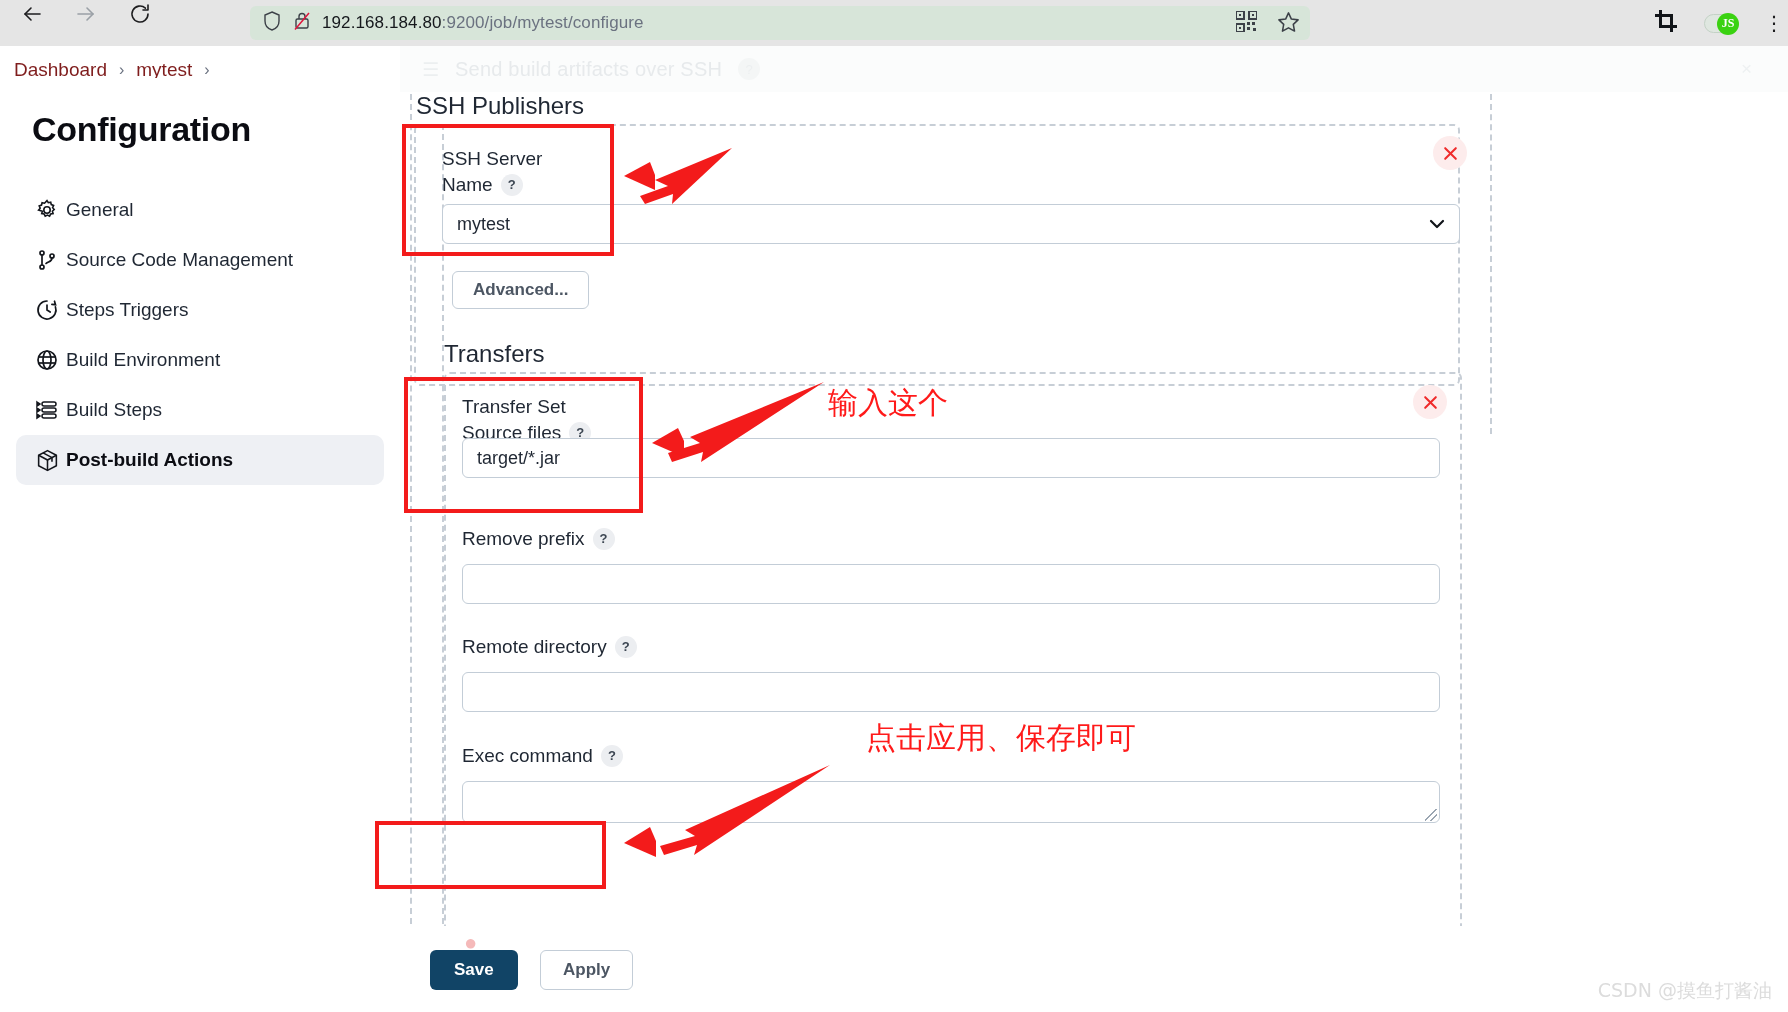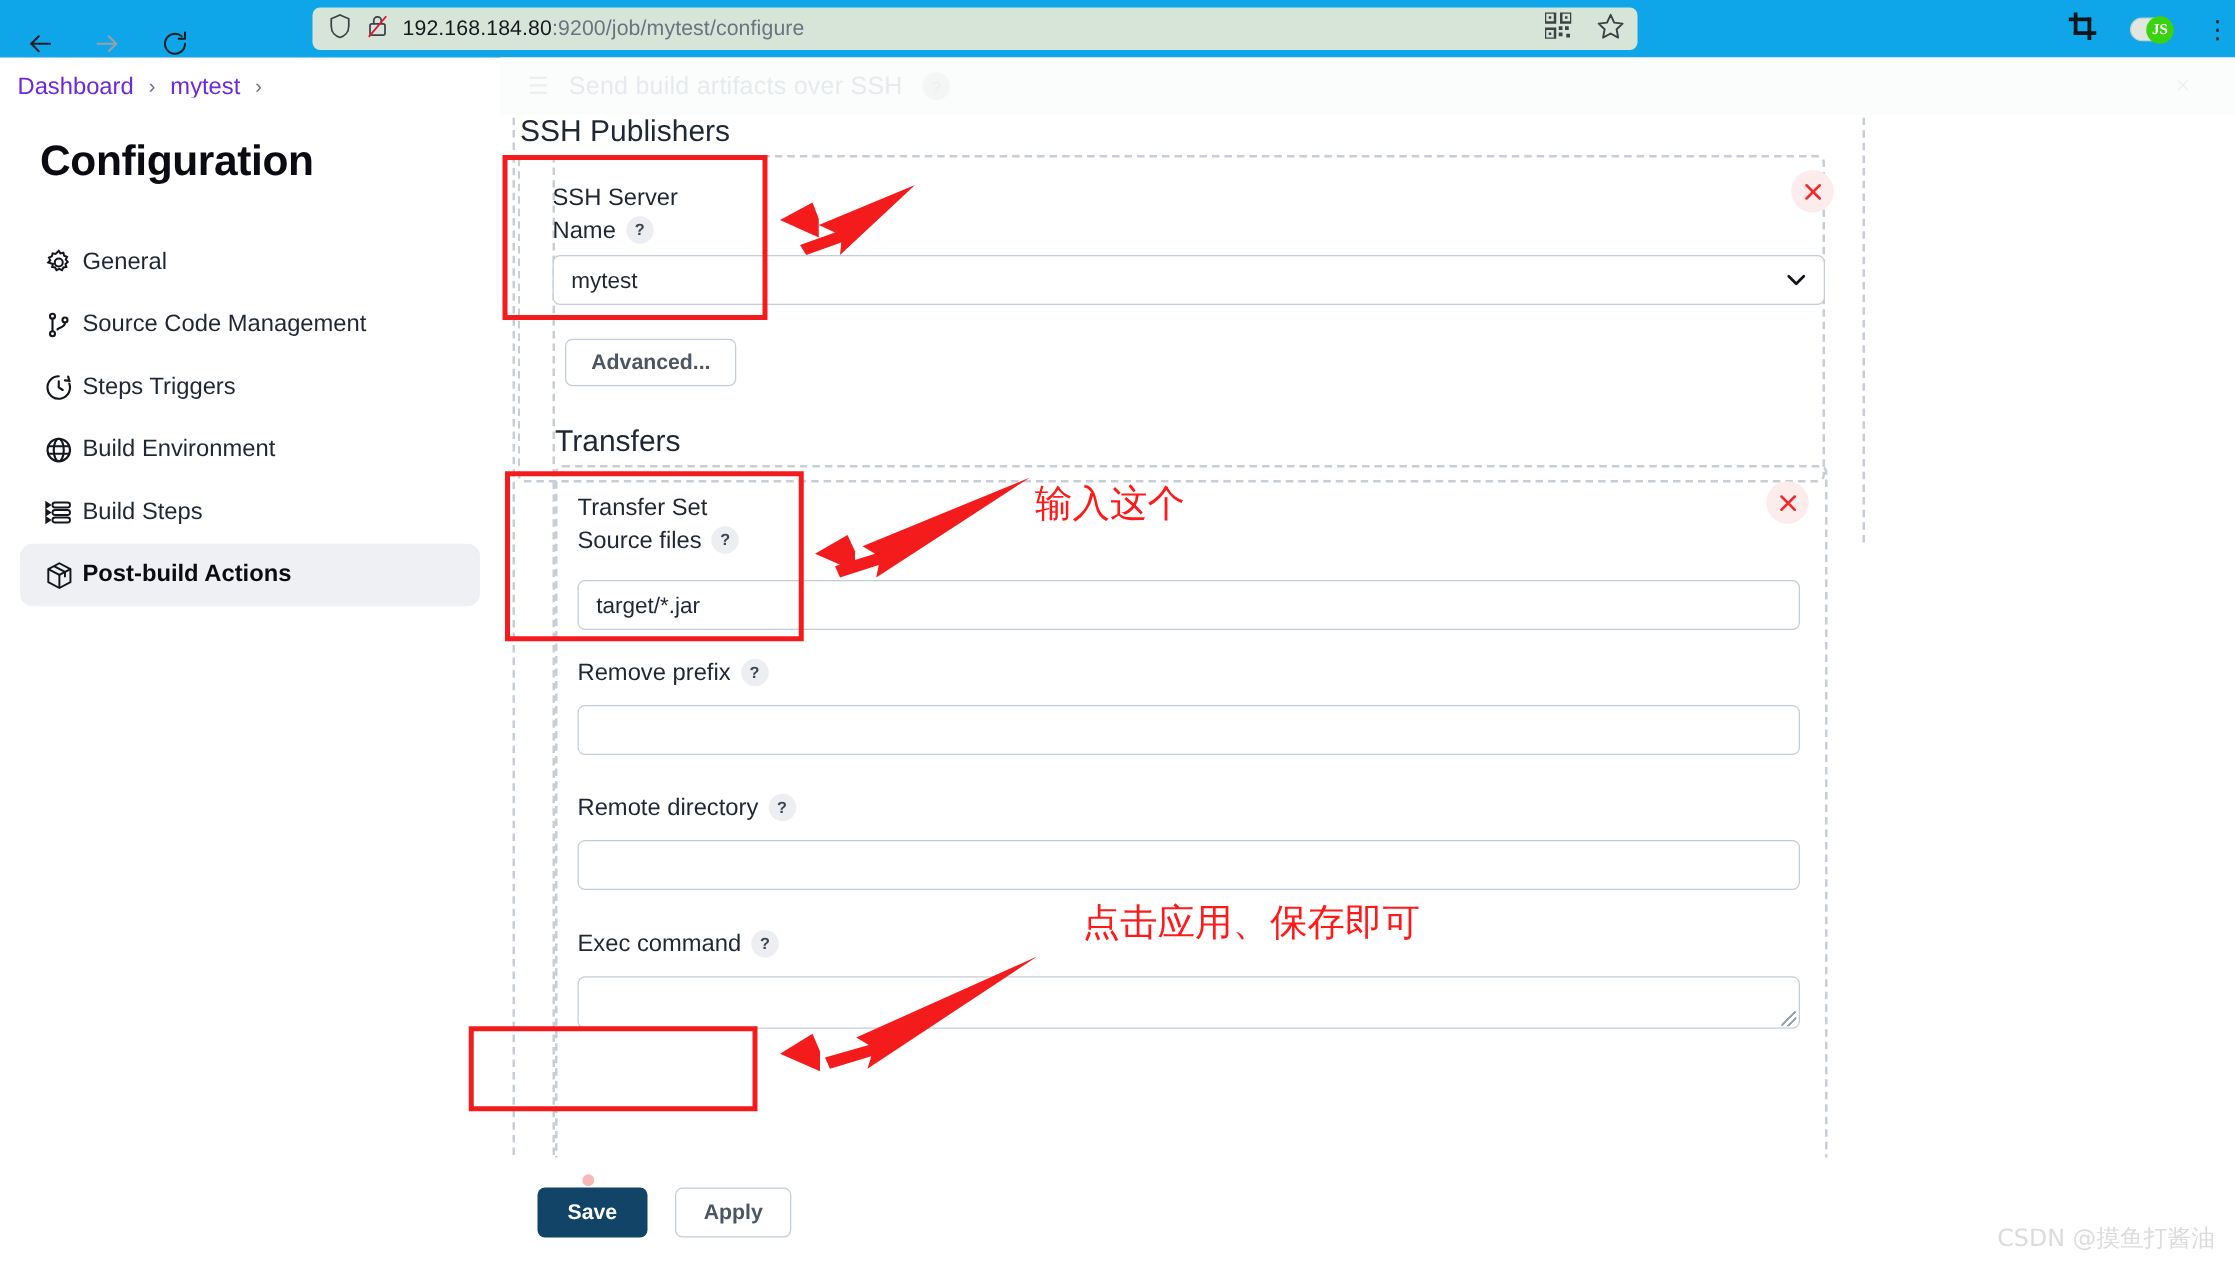--- a/index.html
+++ b/index.html
@@ -8,22 +8,22 @@
     width: 1788px; height: 1012px;
     overflow: hidden;
     background: #ffffff;
     font-family: "Liberation Sans", "DejaVu Sans", sans-serif;
   }
   .page { position: relative; width: 1788px; height: 1012px; background:#fff; }
 
   
   .browser-bar {
     position: absolute; top: 0; left: 0; width: 1788px; height: 49px;
-    background: #0ea5e9;
-    display: flex; align-items: flex-end;
+    background: #e5e5e5;
+    display: flex; align-items: flex-start;
   }
   .nav-btns { display:flex; align-items:center; gap: 26px; margin-left: 18px; }
   .nav-ico { width: 28px; height: 28px; display:flex; align-items:center; justify-content:center; color:#1d1d1f; cursor:pointer; }
   .url-bar {
     position:absolute; left: 250px; top: 6px; width: 1060px; height: 34px;
     background: #d7e5d9; border-radius: 6px;
     display:flex; align-items:center; padding: 0 12px; gap: 10px;
   }
   .url-text { font-size: 17px; color: #15181c; letter-spacing: .1px; white-space: nowrap; }
   .url-text .dim { color: #6b7280; }
@@ -38,21 +38,21 @@
     background: #3ad211; color: #fff; font-size: 12px; font-weight: bold;
     display:flex; align-items:center; justify-content:center; font-family:"Liberation Serif", serif;
   }
 
   
   .breadcrumb {
     position:absolute; top: 46px; left: 0; width: 1788px; height: 48px;
     display:flex; align-items:center; padding-left: 14px; gap: 12px;
     background: #fff;
   }
-  .crumb { font-size: 19px; color: #6d28d9; }
+  .crumb { font-size: 19px; color: #7f1d1d; }
   .crumb-sep { font-size: 16px; color: #6b7280; }
 
   
   .ghost-header {
     position: absolute; top: 46px; left: 400px; width: 1388px; height: 46px;
     display:flex; align-items:center; gap: 16px; padding-left: 22px;
     background: #fbfcfc;
   }
   .ghost-txt { color: #e7eaec; font-size: 20px; letter-spacing: .2px; }
   .ghost-ico { color:#eceff0; font-size: 19px; }
@@ -359,21 +359,21 @@
 
     <div class="sec-label" style="left: 44px; top: 246px;">Transfers</div>
 
     <div class="dashed-box" style="left: 44px; top: 278px; width: 1018px; height: 560px;"></div>
 
     <div class="field-label" style="left: 62px; top: 300px; width: 220px;">
       <span>Transfer Set</span><br>
       <span>Source files</span><span class="help-q">?</span>
     </div>
 
-    <div class="ctrl" style="left: 62px; top: 370px; width: 978px;">
+    <div class="ctrl" style="left: 62px; top: 344px; width: 978px;">
       <span>target/*.jar</span>
     </div>
 
     <div class="close-btn" style="left: 1013px; top: 291px;">
       <svg width="17" height="17" viewBox="0 0 16 16" fill="none" stroke="#ef2b2b" stroke-width="1.9" stroke-linecap="round">
           <line x1="3" y1="3" x2="13" y2="13"></line>
           <line x1="13" y1="3" x2="3" y2="13"></line>
         </svg>
     </div>
 

